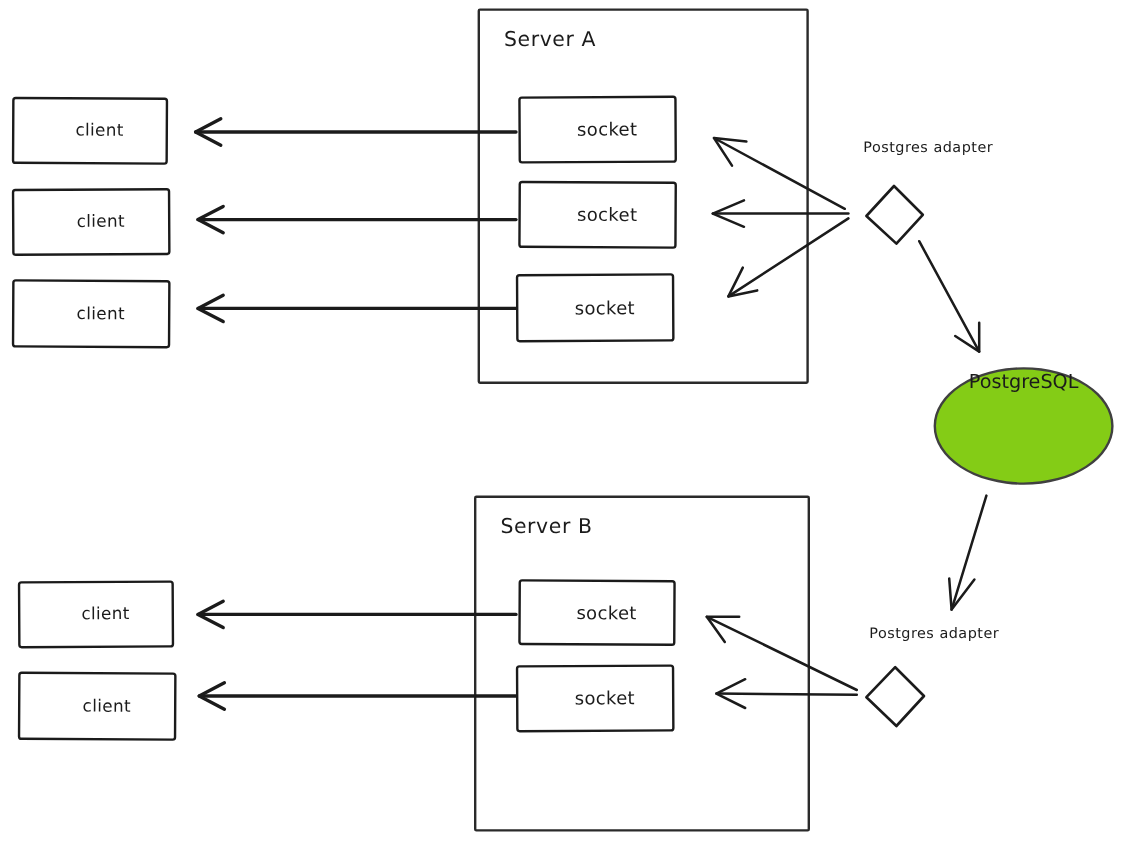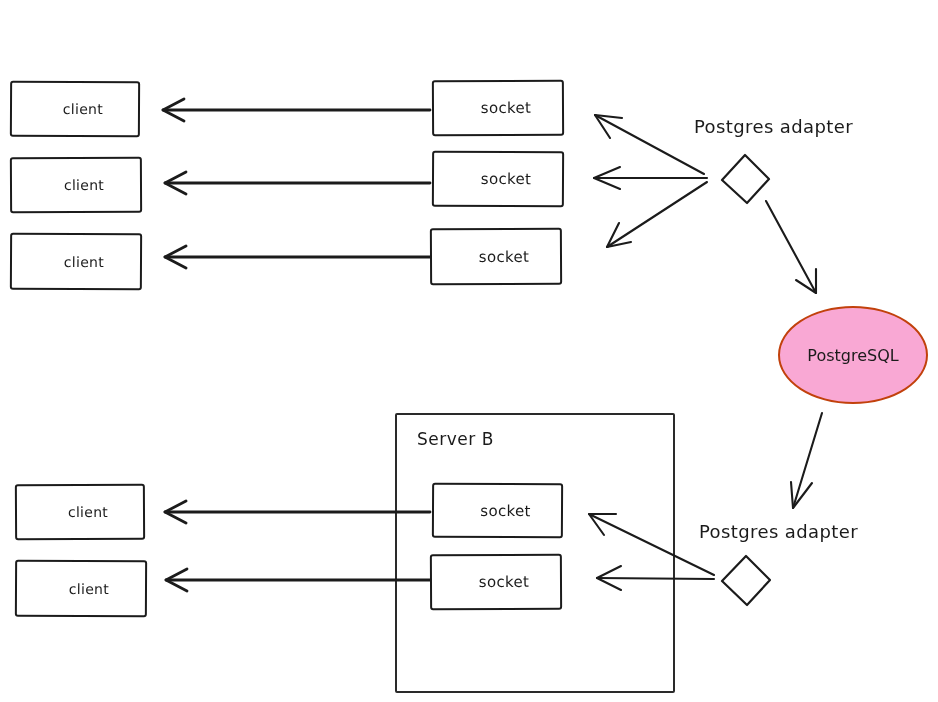--- a/index.html
+++ b/index.html
@@ -39,32 +39,32 @@
   .server-label {
     position: absolute;
     top: 14px;
     left: 20px;
     font-size: 17px;
     letter-spacing: 0.5px;
   }
   .socket { font-size: 15px; text-align: right; }
   .adapter-label {
     position: absolute;
-    font-size: 18px;
+    font-size: 12px;
     text-align: center;
     letter-spacing: 0.4px;
     white-space: nowrap;
   }
   .ellipse {
     position: absolute;
-    border: 2px solid #c2410c;
+    border: 2px solid #404040;
     border-radius: 50%;
-    background: #f9a8d4;
+    background: #84cc16;
     display: flex;
-    align-items: center;
+    align-items: flex-start;
     justify-content: center;
     font-size: 16px;
     box-sizing: border-box;
   }
   .wobble-a { transform: rotate(-0.3deg); }
   .wobble-b { transform: rotate(0.3deg); }
   svg.wires {
     position: absolute;
     top: 0; left: 0;
     width: 938px;
@@ -79,20 +79,23 @@
   }
   svg.wires polygon.diamond { fill: #ffffff; stroke-width: 2.2; }
   .thick { stroke-width: 2.8; }
   .thin  { stroke-width: 2.1; }
 </style>
 </head>
 <body>
 
 <div class="canvas">
 
+  <div class="server" style="left:398px; top:7px; width:276px; height:313px;">
+    <div class="server-label">Server A</div>
+  </div>
 
   <div class="box socket wobble-a" style="left:432px; top:80px; width:132px; height:56px;">
     <span>socket</span>
   </div>
   <div class="box socket wobble-b" style="left:432px; top:151px; width:132px; height:56px;">
     <span>socket</span>
   </div>
   <div class="box socket wobble-a" style="left:430px; top:228px; width:132px; height:57px;">
     <span>socket</span>
   </div>

